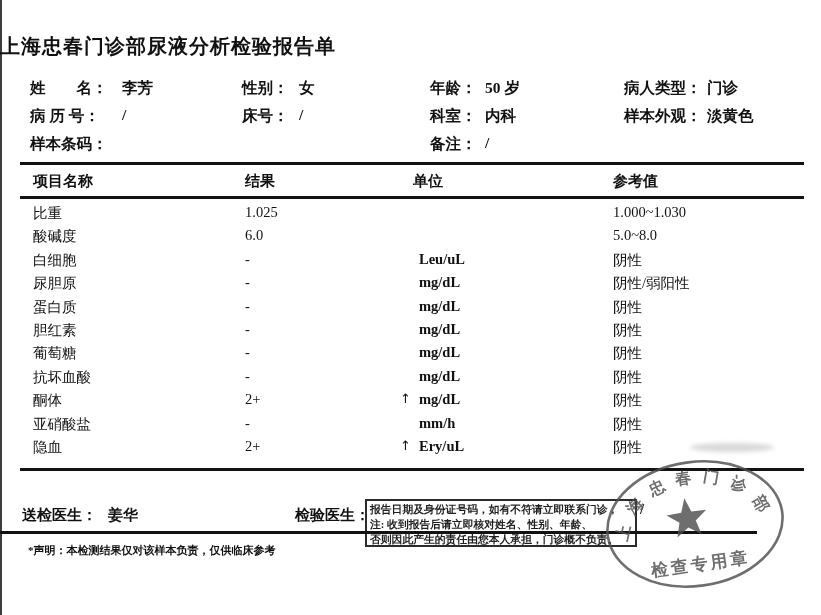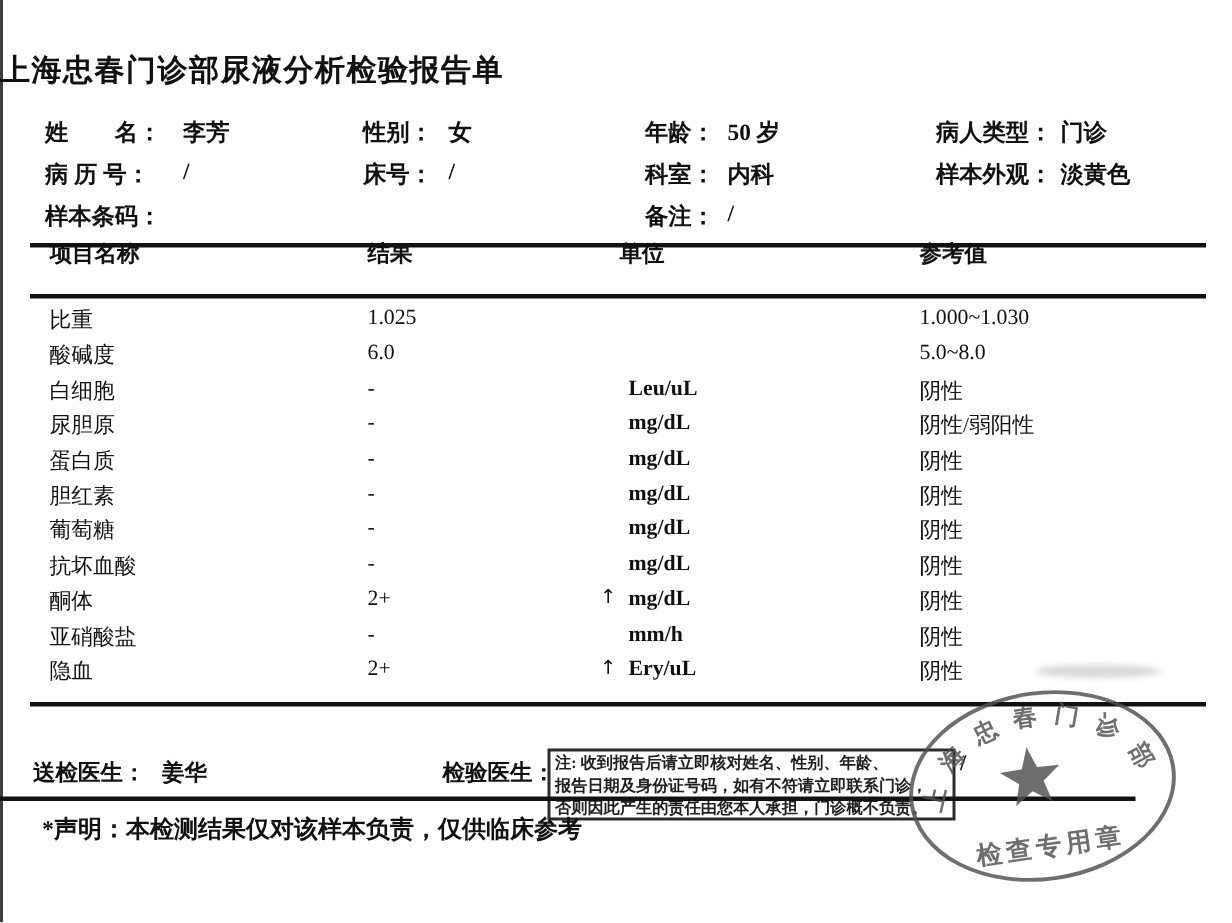--- a/index.html
+++ b/index.html
@@ -11,39 +11,39 @@
   #edge-line{position:absolute;left:0;top:0;width:2px;height:615px;background:#1c1c1c;opacity:.85;}
   
   #title{position:absolute;left:0;top:33px;width:821px;text-align:left;
     font-size:20px;font-weight:700;letter-spacing:1px;}
   
   .info-row{position:absolute;left:12px;width:821px;height:22px;font-size:15.5px;font-weight:600;}
   .info-row span{position:absolute;top:0;white-space:pre;}
   
   .rule{position:absolute;background:#121212;}
   
-  #thead-row{position:absolute;left:0;top:160px;width:738px;height:22px;font-size:15px;font-weight:600;}
+  #thead-row{position:absolute;left:0;top:172px;width:738px;height:22px;font-size:15px;font-weight:600;}
   #thead-row span{position:absolute;top:0;}
   #results-rows{position:absolute;left:0;top:204px;width:821px;}
   .t-row{position:relative;height:23.4px;font-size:14.5px;font-weight:500;}
   .t-row span{position:absolute;top:0;white-space:pre;text-align:right;}
   .c-name{left:33px;}
   .c-result{left:245px;}
   .c-flag{left:400px;font-family:"DejaVu Sans",sans-serif;font-size:13px;}
   .c-unit{left:419px;font-weight:bold;}
   .c-ref{left:613px;}
   
   .foot-row{position:absolute;left:0;width:821px;height:22px;font-size:15px;font-weight:600;}
   .foot-row span{position:absolute;top:0;white-space:pre;}
   #notice-box{
     position:absolute;left:365px;top:499px;width:272px;height:48px;
     border:2px solid #2b2b2b;background:#fff;padding:1px 3px;box-sizing:border-box;
     font-size:10.8px;line-height:14.8px;font-weight:600;color:#1f1f1f;white-space:nowrap;overflow:hidden;
   }
-  #statement{position:absolute;left:28px;top:543px;font-size:16px;font-weight:700;font-family:Liberation Serif, serif;}
+  #statement{position:absolute;left:28px;top:543px;font-size:11px;font-weight:700;font-family:Liberation Serif, serif;}
   
   #seal{position:absolute;left:598px;top:452px;width:200px;height:150px;opacity:.82;}
   #smudge{position:absolute;left:690px;top:443px;width:84px;height:9px;background:#d9d9d9;
     border-radius:50%;filter:blur(2px);}
 </style>
 </head>
 <body>
 
 <div id="page">
   <div id="edge-line"></div>
@@ -186,22 +186,22 @@
     <span style="left:108px">姜华</span>
     <span style="left:295px">检验医生：</span>
     <span style="left:382px"></span>
   </div>
   <div class="foot-row" style="top:501px">
     <span style="left:558px">审核医生：</span>
     <span style="left:640px">/</span>
   </div>
 
   <div id="notice-box">
+    <div>报告日期及身份证号码，如有不符请立即联系门诊，</div>
     <div>注: 收到报告后请立即核对姓名、性别、年龄、</div>
-    <div>报告日期及身份证号码，如有不符请立即联系门诊，</div>
     <div>否则因此产生的责任由您本人承担，门诊概不负责。</div>
   </div>
 
   <div class="rule" style="left:0;top:531px;width:757px;height:2.5px"></div>
 
   <div id="statement">*声明：本检测结果仅对该样本负责，仅供临床参考</div>
 
   <div id="smudge"></div>
 
   <svg id="seal" viewBox="0 0 200 150">

